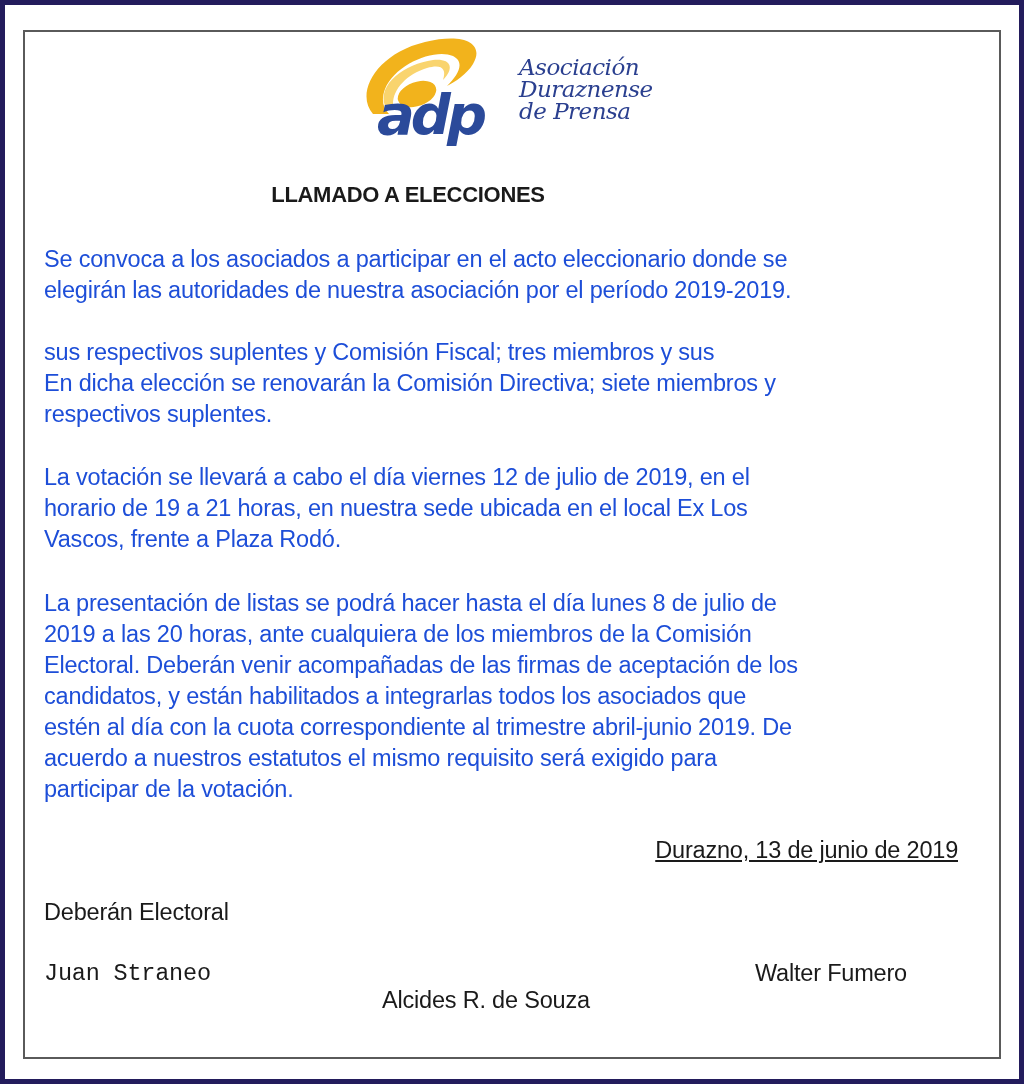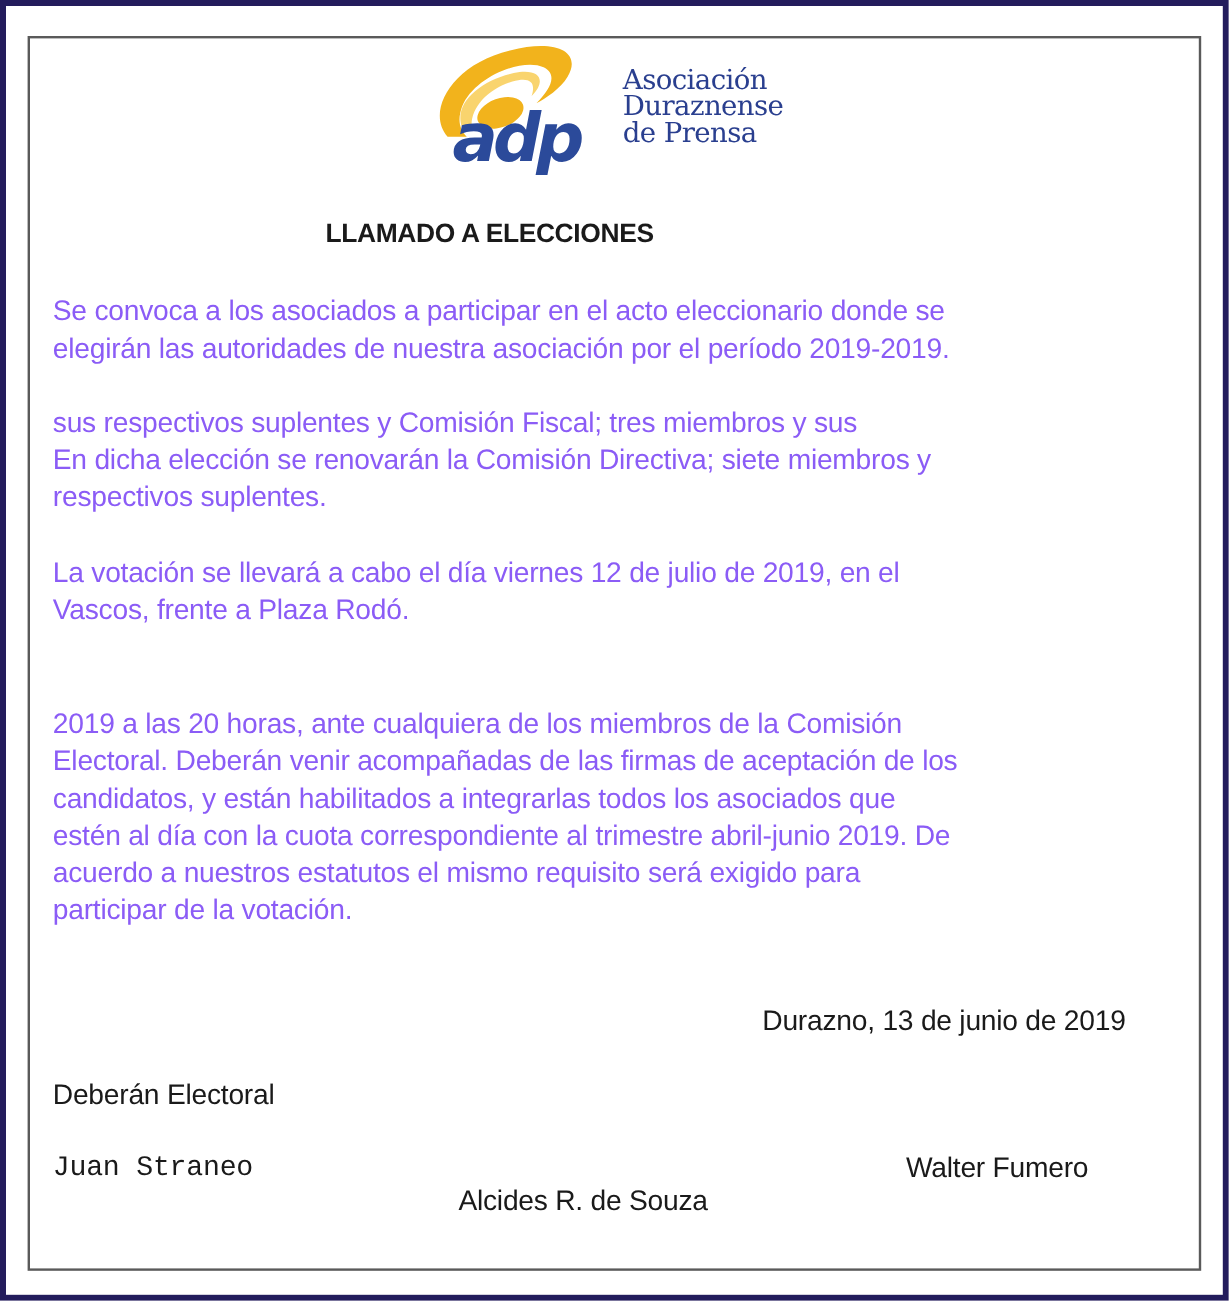--- a/index.html
+++ b/index.html
@@ -26,47 +26,49 @@
       background: #ffffff;
     }
     .logo {
       position: absolute; left: 355px; top: 34px;
       width: 320px; height: 115px;
     }
     .logo svg { position: absolute; left: 0; top: 0; }
     .logo-text {
       position: absolute; left: 164px; top: 22px;
       font-family: "DejaVu Serif", serif;
+      font-style: italic;
       font-size: 23px;
       line-height: 22px;
       color: #2a3f8f;
       letter-spacing: -0.5px;
     }
     .logo-text div { white-space: nowrap; }
     .title {
       position: absolute; left: 0; top: 182px; width: 816px;
       text-align: center;
       font-weight: bold;
       font-size: 22px;
       letter-spacing: -0.3px;
       color: #1a1a1a;
     }
     .para {
       position: absolute; left: 44px; width: 940px;
       font-size: 23.5px;
       line-height: 31px;
       letter-spacing: -0.2px;
-      color: #8b5cf6;
+      color: #1d4ed8;
     }
     .para div { white-space: nowrap; }
     .date {
-      position: absolute; left: 528px; top: 837px; width: 410px;
+      position: absolute; left: 548px; top: 837px; width: 410px;
       text-align: right;
       font-size: 23.5px;
       letter-spacing: -0.2px;
+      text-decoration: underline;
     }
     .commission {
       position: absolute; left: 44px; top: 899px;
       font-size: 23.5px;
       letter-spacing: -0.2px;
     }
     .signer {
       position: absolute; top: 960px;
       font-size: 23.5px;
       letter-spacing: -0.2px;
@@ -103,24 +105,26 @@
 </div>
 
 <div class="para" style="top:337px;">
   <div>sus respectivos suplentes y Comisión Fiscal; tres miembros y sus</div>
   <div>En dicha elección se renovarán la Comisión Directiva; siete miembros y</div>
   <div>respectivos suplentes.</div>
 </div>
 
 <div class="para" style="top:462px;">
   <div>La votación se llevará a cabo el día viernes 12 de julio de 2019, en el</div>
+  <div>horario de 19 a 21 horas, en nuestra sede ubicada en el local Ex Los</div>
   <div>Vascos, frente a Plaza Rodó.</div>
 </div>
 
 <div class="para" style="top:588px;">
+  <div>La presentación de listas se podrá hacer hasta el día lunes 8 de julio de</div>
   <div>2019 a las 20 horas, ante cualquiera de los miembros de la Comisión</div>
   <div>Electoral. Deberán venir acompañadas de las firmas de aceptación de los</div>
   <div>candidatos, y están habilitados a integrarlas todos los asociados que</div>
   <div>estén al día con la cuota correspondiente al trimestre abril-junio 2019. De</div>
   <div>acuerdo a nuestros estatutos el mismo requisito será exigido para</div>
   <div>participar de la votación.</div>
 </div>
 
 <div class="date">Durazno, 13 de junio de 2019</div>
 

